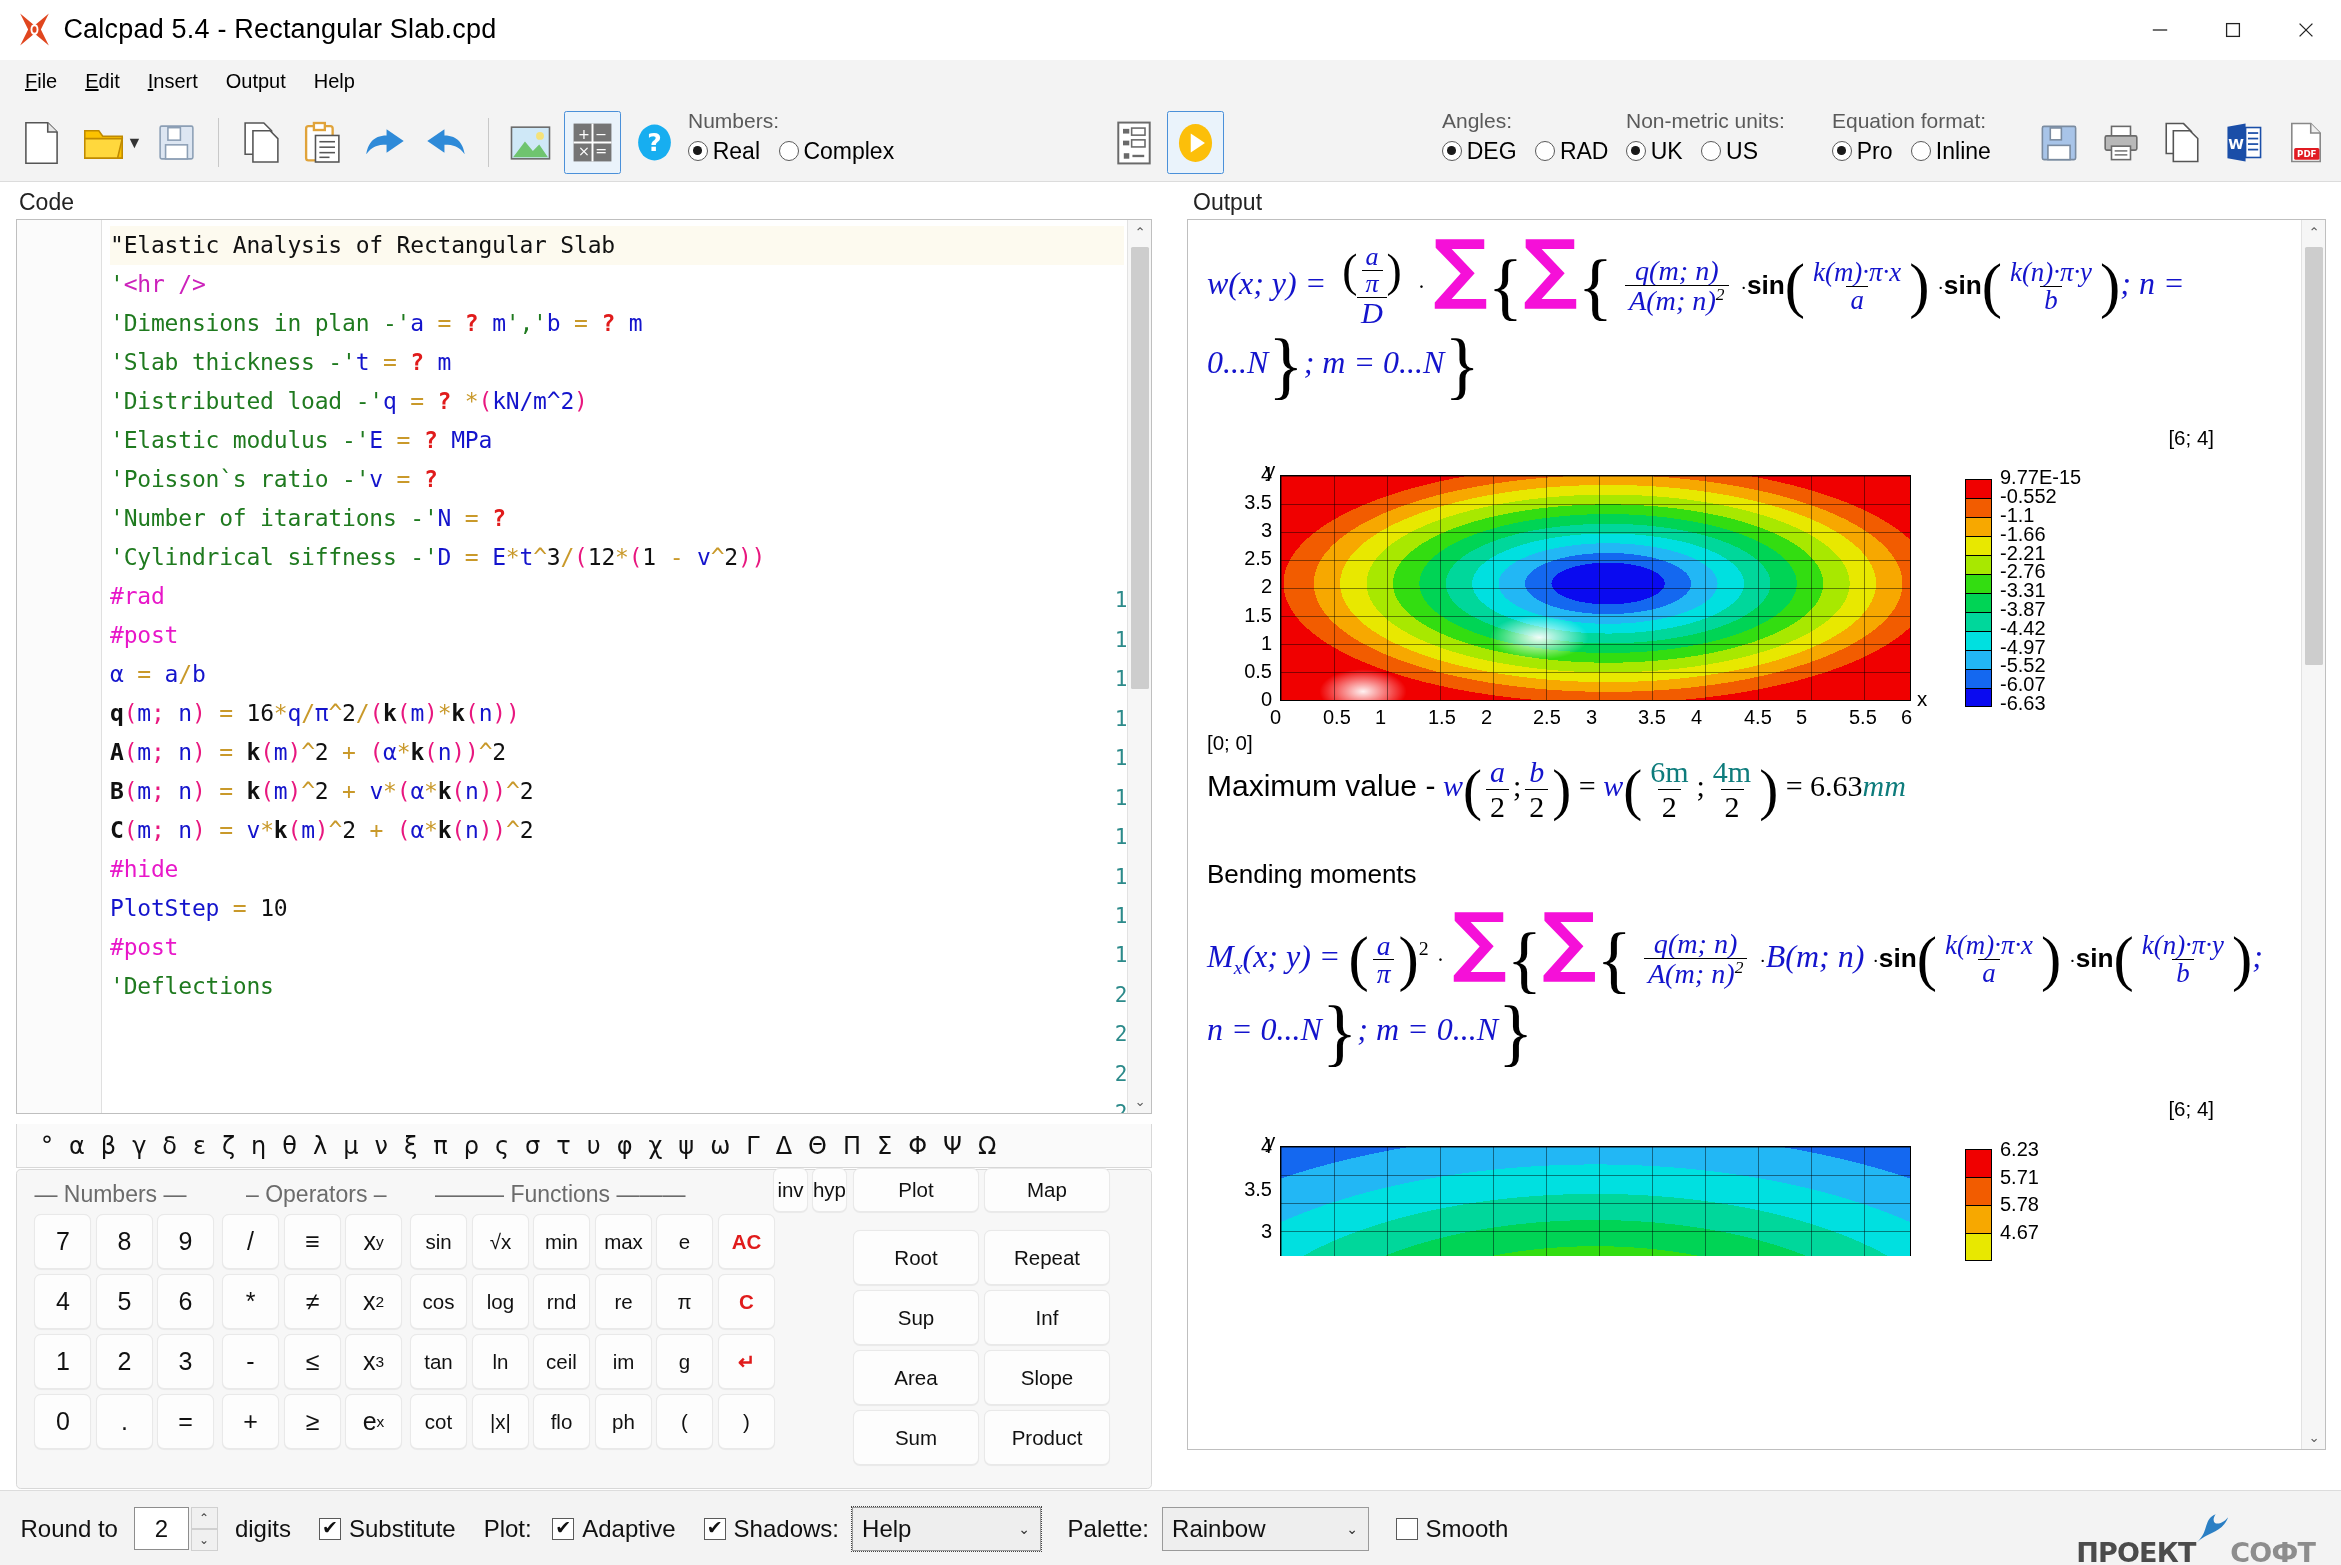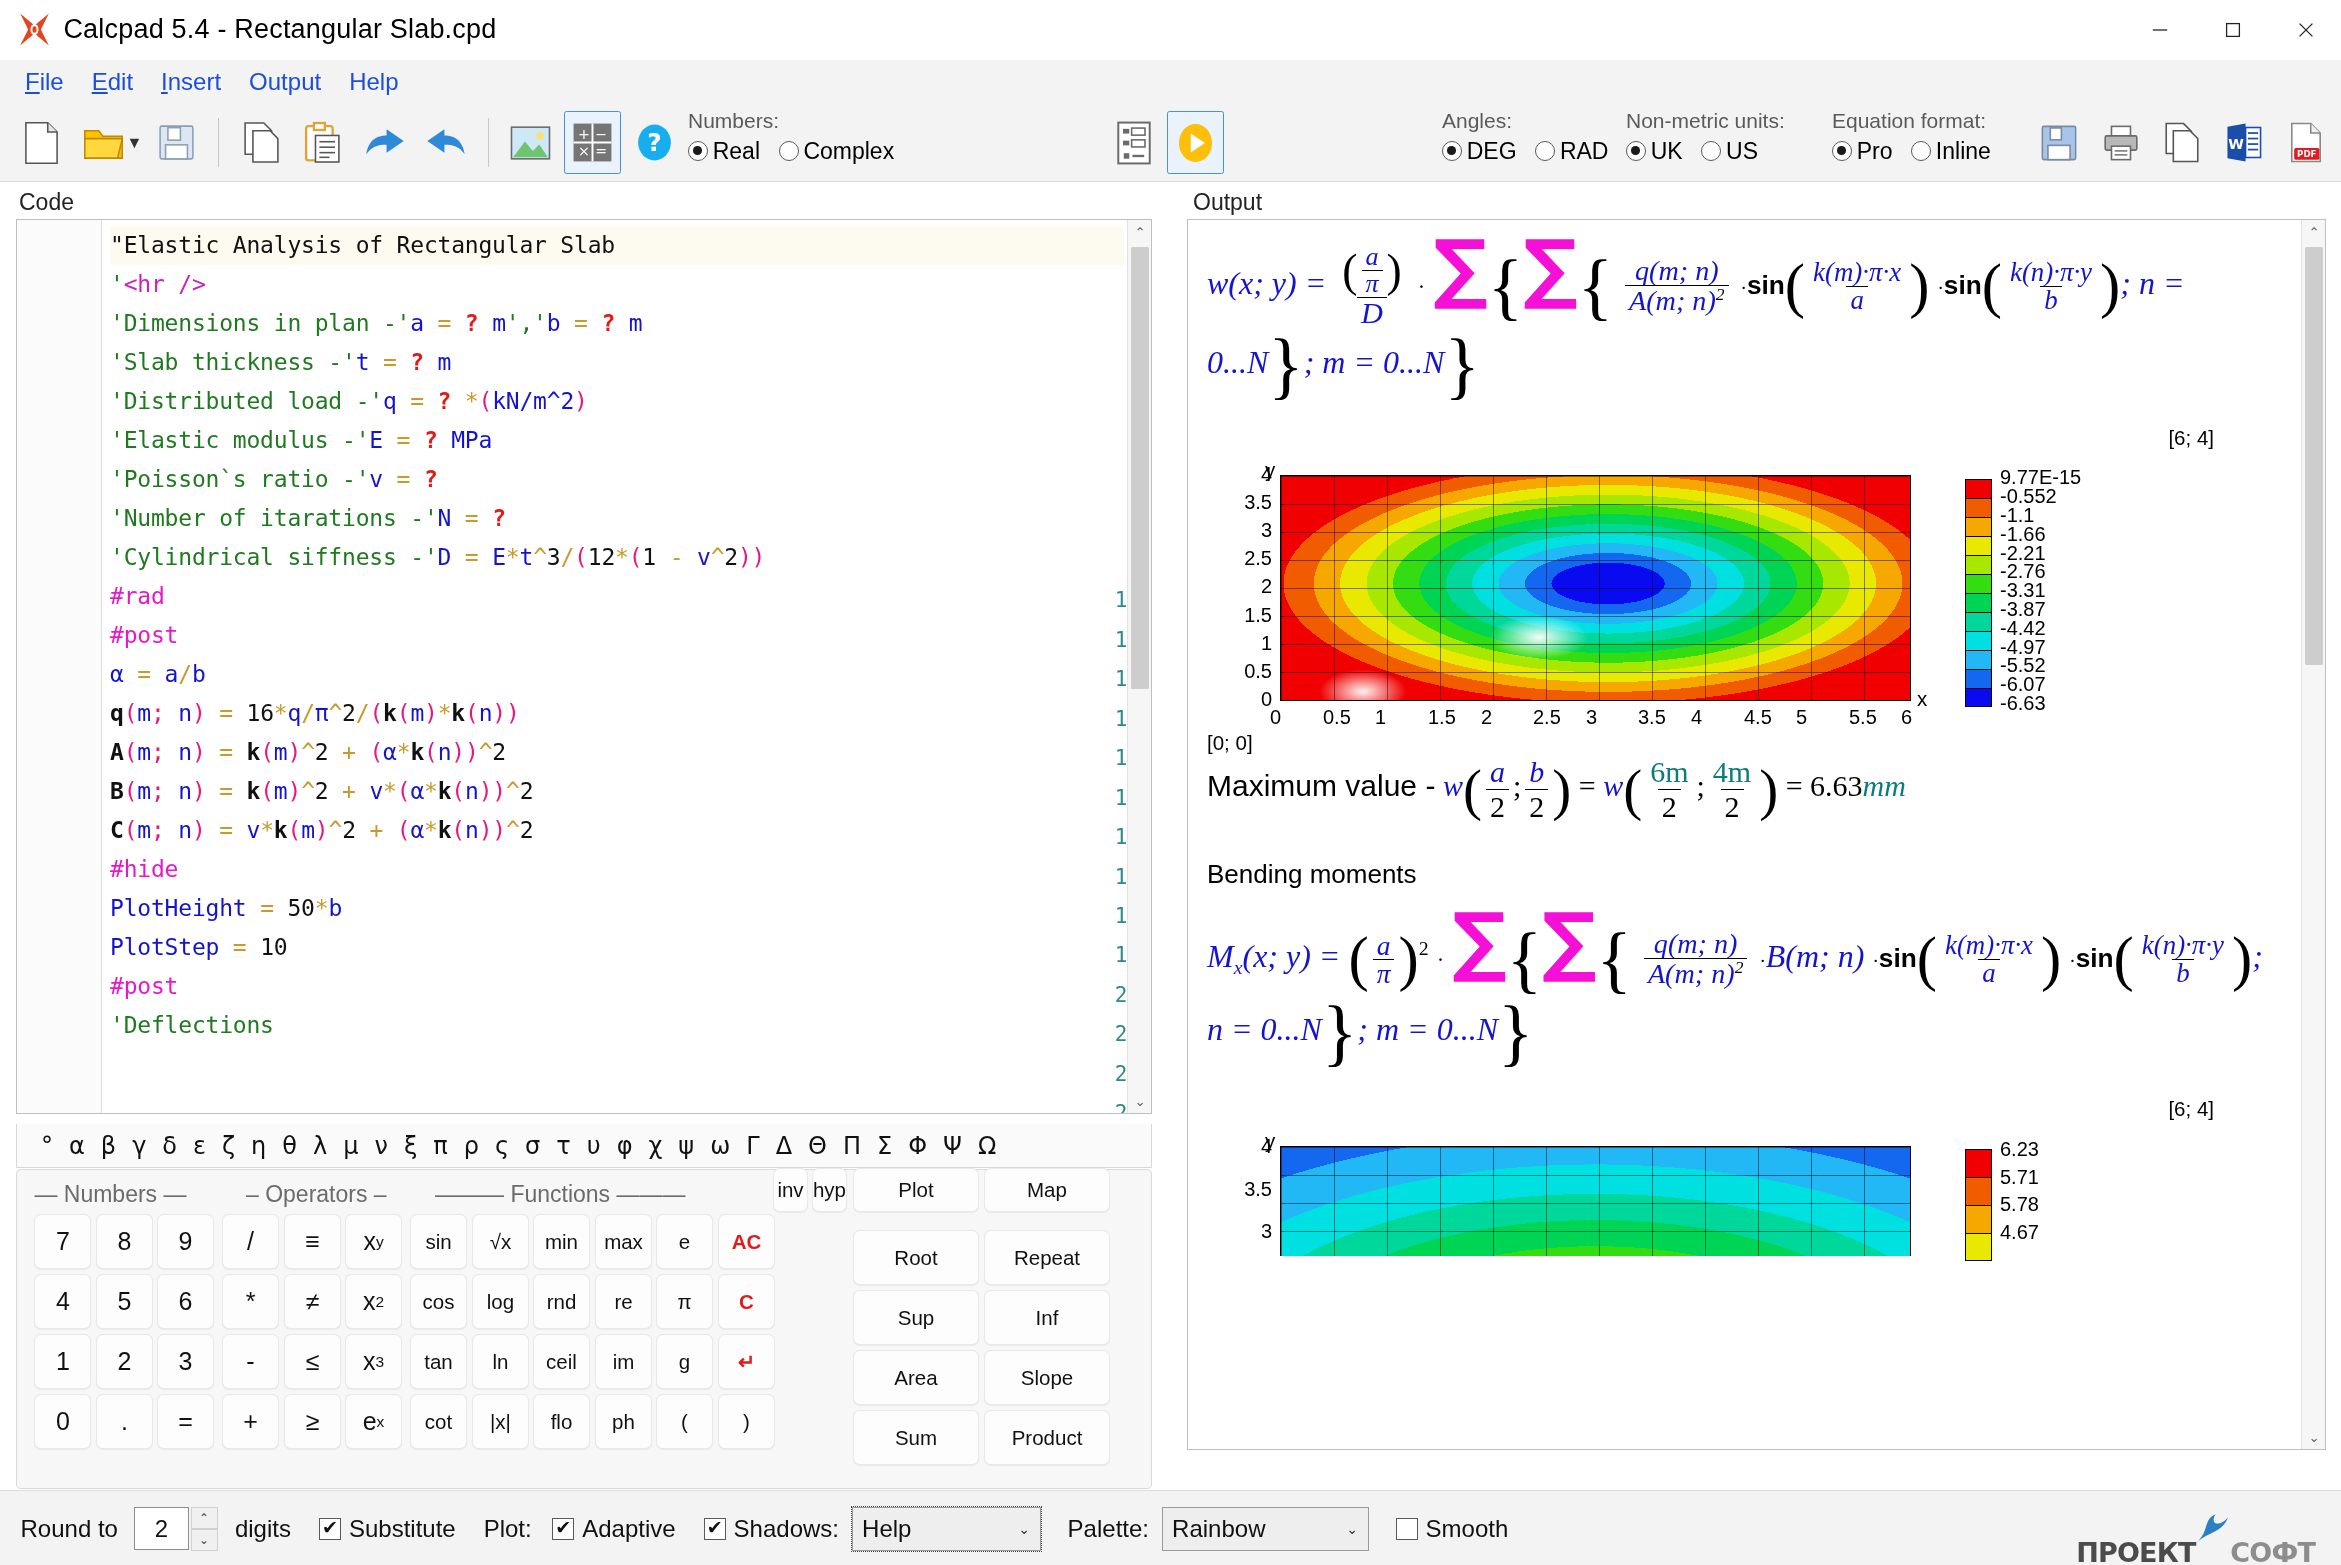--- a/index.html
+++ b/index.html
@@ -22,21 +22,21 @@
   .win-btns { margin-left: auto; display: flex; height: 60px; }
   .win-btn { width: 73px; height: 60px; display:flex; align-items:center; justify-content:center; }
   .win-btn svg { display:block; }
 
   
   #menubar {
     position: absolute; left: 0; top: 60px; width: 2342px; height: 43px;
     background: #f3f3f3; display: flex; align-items: center; padding-left: 11px;
   }
   .menu-item {
-    font-size: 24px; color: #1d4ed8; padding: 4.7px 14px; white-space: nowrap;
+    font-size: 20px; color: #000000; padding: 4.7px 14px; white-space: nowrap;
   }
   .menu-item u { text-decoration: underline; }
 
   
   #toolbar {
     position: absolute; left: 0; top: 103px; width: 2342px; height: 79px;
     background: #f3f3f3; border-bottom: 0.8px solid #dcdcdc;
   }
   .tb-group { position: absolute; top: 0; height: 79px; display: flex; align-items: center; }
   .tb-btn {
@@ -468,21 +468,20 @@
       <div class="cl"><span class="c-com">'Number of itarations -'</span><span class="c-var">N</span><span class="c-op"> = </span><span class="c-q">?</span></div>
       <div class="cl"><span class="c-com">'Cylindrical siffness -'</span><span class="c-var">D</span><span class="c-op"> = </span><span class="c-var">E</span><span class="c-op">*</span><span class="c-var">t</span><span class="c-op">^</span><span class="c-num">3</span><span class="c-op">/</span><span class="c-par">(</span><span class="c-num">12</span><span class="c-op">*</span><span class="c-par">(</span><span class="c-num">1</span><span class="c-op"> - </span><span class="c-var">v</span><span class="c-op">^</span><span class="c-num">2</span><span class="c-par">))</span></div>
       <div class="cl"><span class="c-kw">#rad</span></div>
       <div class="cl"><span class="c-kw">#post</span></div>
       <div class="cl"><span class="c-var">α</span><span class="c-op"> = </span><span class="c-var">a</span><span class="c-op">/</span><span class="c-var">b</span></div>
       <div class="cl"><span class="c-fn">q</span><span class="c-par">(</span><span class="c-var">m</span><span class="c-par">; </span><span class="c-var">n</span><span class="c-par">)</span><span class="c-op"> = </span><span class="c-num">16</span><span class="c-op">*</span><span class="c-var">q</span><span class="c-op">/</span><span class="c-var">π</span><span class="c-op">^</span><span class="c-num">2</span><span class="c-op">/</span><span class="c-par">(</span><span class="c-fn">k</span><span class="c-par">(</span><span class="c-var">m</span><span class="c-par">)</span><span class="c-op">*</span><span class="c-fn">k</span><span class="c-par">(</span><span class="c-var">n</span><span class="c-par">))</span></div>
       <div class="cl"><span class="c-fn">A</span><span class="c-par">(</span><span class="c-var">m</span><span class="c-par">; </span><span class="c-var">n</span><span class="c-par">)</span><span class="c-op"> = </span><span class="c-fn">k</span><span class="c-par">(</span><span class="c-var">m</span><span class="c-par">)</span><span class="c-op">^</span><span class="c-num">2</span><span class="c-op"> + </span><span class="c-par">(</span><span class="c-var">α</span><span class="c-op">*</span><span class="c-fn">k</span><span class="c-par">(</span><span class="c-var">n</span><span class="c-par">))</span><span class="c-op">^</span><span class="c-num">2</span></div>
       <div class="cl"><span class="c-fn">B</span><span class="c-par">(</span><span class="c-var">m</span><span class="c-par">; </span><span class="c-var">n</span><span class="c-par">)</span><span class="c-op"> = </span><span class="c-fn">k</span><span class="c-par">(</span><span class="c-var">m</span><span class="c-par">)</span><span class="c-op">^</span><span class="c-num">2</span><span class="c-op"> + </span><span class="c-var">v</span><span class="c-op">*</span><span class="c-par">(</span><span class="c-var">α</span><span class="c-op">*</span><span class="c-fn">k</span><span class="c-par">(</span><span class="c-var">n</span><span class="c-par">))</span><span class="c-op">^</span><span class="c-num">2</span></div>
       <div class="cl"><span class="c-fn">C</span><span class="c-par">(</span><span class="c-var">m</span><span class="c-par">; </span><span class="c-var">n</span><span class="c-par">)</span><span class="c-op"> = </span><span class="c-var">v</span><span class="c-op">*</span><span class="c-fn">k</span><span class="c-par">(</span><span class="c-var">m</span><span class="c-par">)</span><span class="c-op">^</span><span class="c-num">2</span><span class="c-op"> + </span><span class="c-par">(</span><span class="c-var">α</span><span class="c-op">*</span><span class="c-fn">k</span><span class="c-par">(</span><span class="c-var">n</span><span class="c-par">))</span><span class="c-op">^</span><span class="c-num">2</span></div>
       <div class="cl"><span class="c-kw">#hide</span></div>
-      <div class="cl"><span class="c-var">PlotHeight</span><span class="c-op"> = </span><span class="c-num">50</span><span class="c-op">*</span><span class="c-var">b</span></div>
       <div class="cl"><span class="c-var">PlotStep</span><span class="c-op"> = </span><span class="c-num">10</span></div>
       <div class="cl"><span class="c-kw">#post</span></div>
       <div class="cl"><span class="c-com">'Deflections</span></div>
     </div>
   <div class="vscroll">
     <div class="vs-arrow top">⌃</div>
     <div class="vs-thumb" style="top:27px; height:442px;"></div>
     <div class="vs-arrow bot">⌄</div>
   </div>
 </div>

